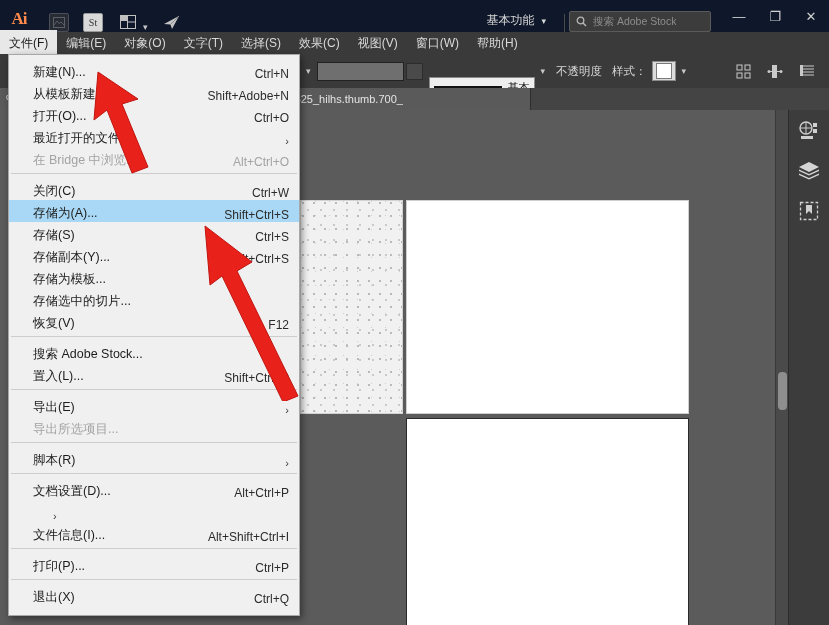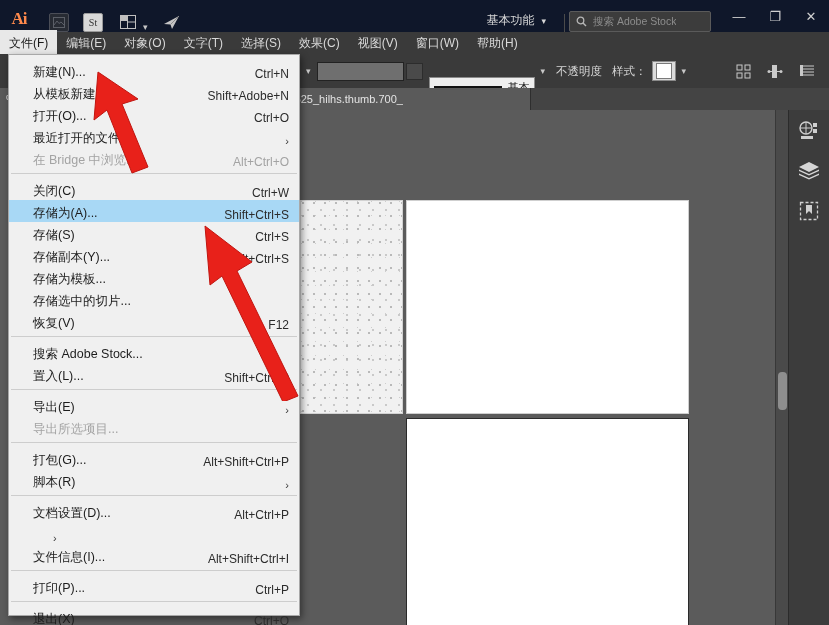--- a/index.html
+++ b/index.html
@@ -386,24 +386,20 @@
       <div class="msep"></div>
       <div class="mrow">
         <div class="mlabel">导出(E)</div>
         <div class="marrow">›</div>
       </div>
       <div class="mrow disabled">
         <div class="mlabel">导出所选项目...</div>
       </div>
       <div class="msep"></div>
       <div class="mrow">
-        <div class="mlabel">打包(G)...</div>
-        <div class="macc">Alt+Shift+Ctrl+P</div>
-      </div>
-      <div class="mrow">
         <div class="mlabel">脚本(R)</div>
         <div class="marrow">›</div>
       </div>
       <div class="msep"></div>
       <div class="mrow">
         <div class="mlabel">文档设置(D)...</div>
         <div class="macc">Alt+Ctrl+P</div>
       </div>
       <div class="mrow">
         <div class="marrow">›</div>

